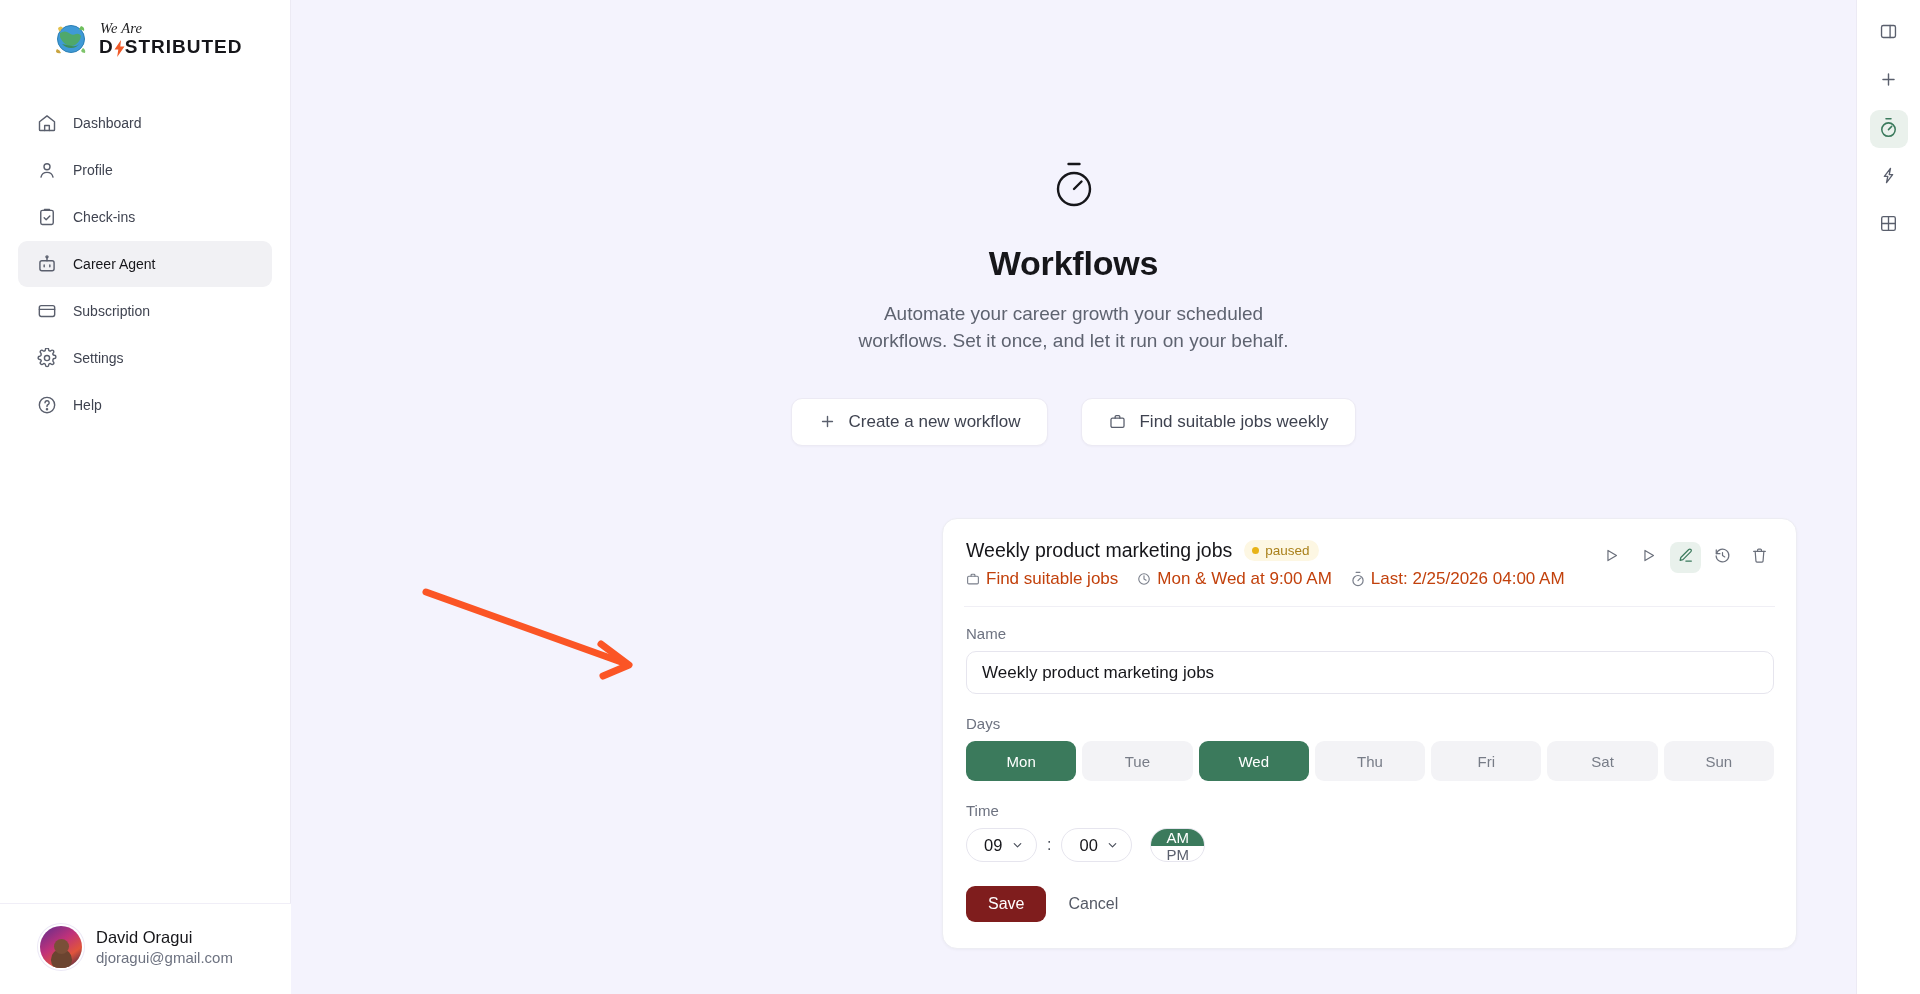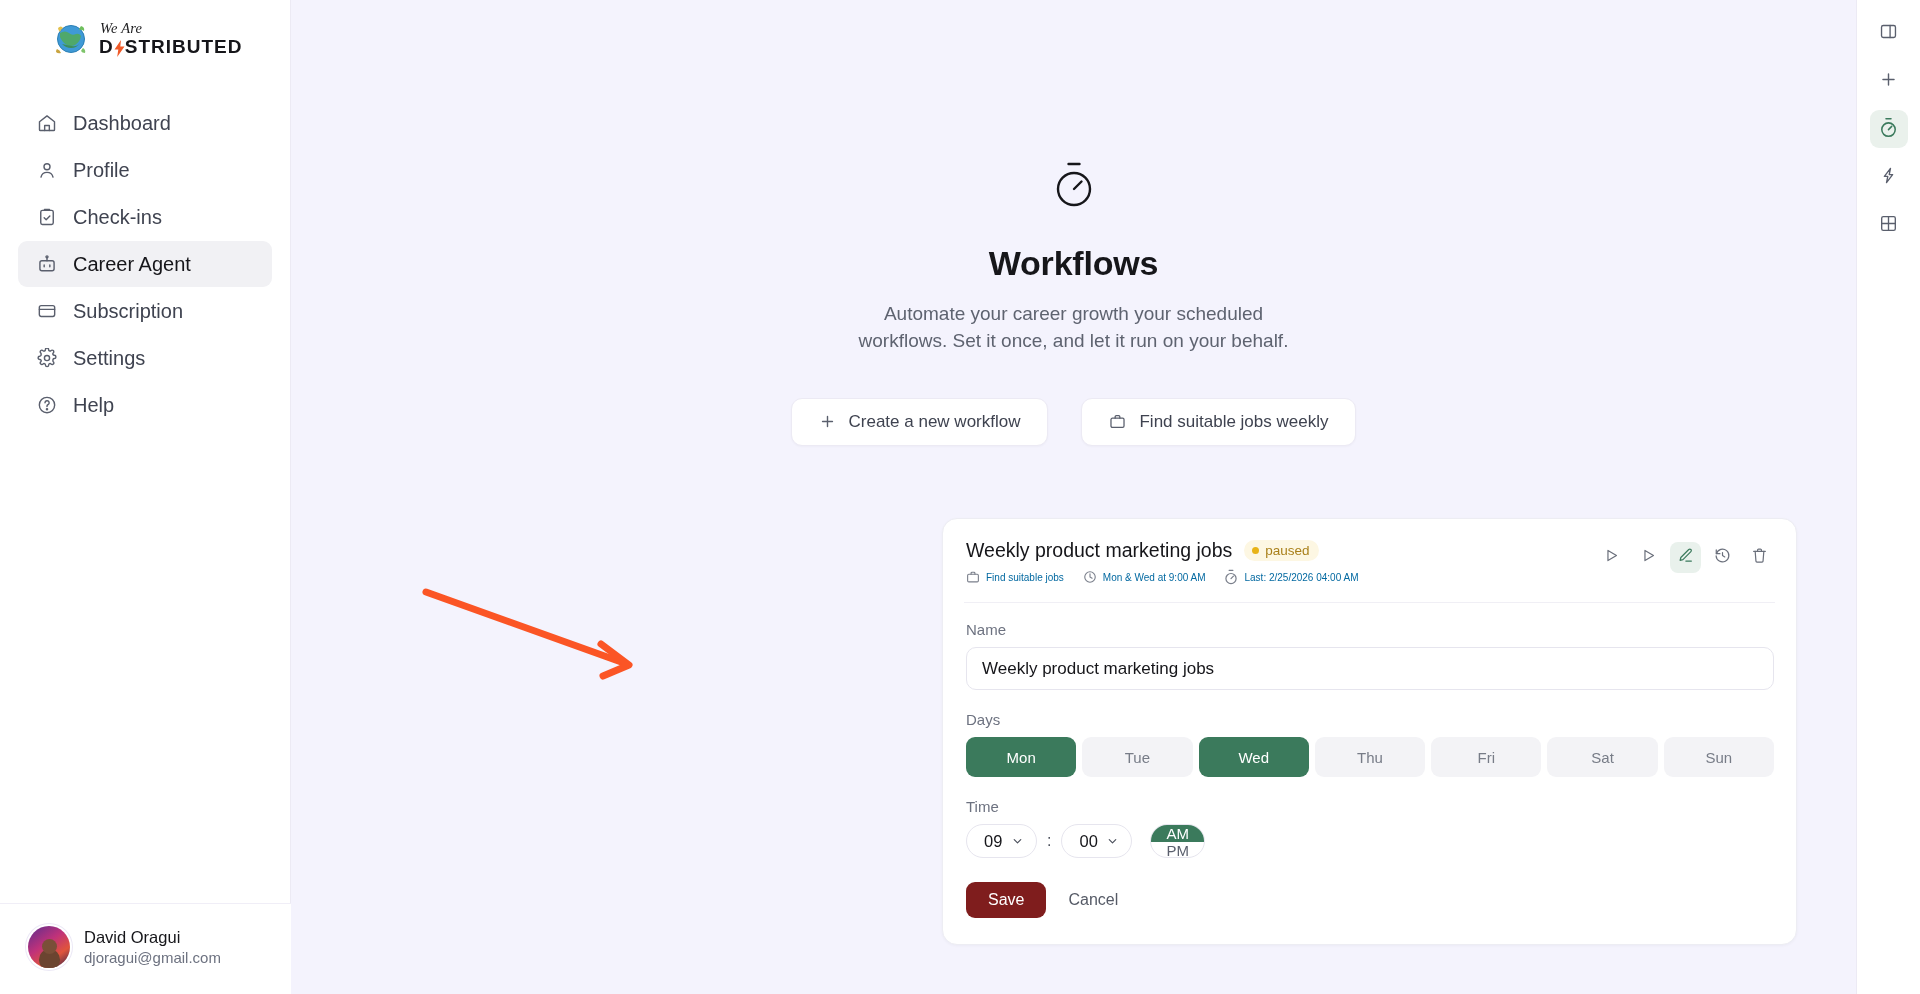--- a/index.html
+++ b/index.html
@@ -32,30 +32,30 @@
     font-size: 19px; font-weight: bold; color: #16161a;
     letter-spacing: 1.0px; line-height: 1.15; display: flex; align-items: center;
   }
   .bolt-letter { display: inline-flex; align-items: center; margin: 0 0px; position: relative; top: 1px; }
 
   .nav { margin-top: 42px; padding: 0 18px; display: flex; flex-direction: column; gap: 1px; }
   .nav-item {
     display: flex; align-items: center; gap: 16px;
     height: 46px; padding: 0 18px;
     border-radius: 9px;
-    color: #3f4350; font-size: 20px;
+    color: #3f4350; font-size: 14px;
     cursor: pointer;
   }
   .nav-item.active { background: #f1f1f4; color: #16161a; }
   .nav-ico { width: 21px; height: 21px; flex: 0 0 21px; display: flex; align-items: center; justify-content: center; color: #5a5f6d; }
   .nav-ico svg { display: block; }
 
   .user-box {
     position: absolute; left: 0; bottom: 0; width: 291px;
-    padding: 22px 24px 26px 28px;
+    padding: 22px 24px 26px 40px;
     display: flex; align-items: center; gap: 14px;
     border-top: 1px solid #f0eef7;
     background: #fff;
     cursor: pointer;
   }
   .avatar {
     width: 42px; height: 42px; border-radius: 50%; flex: 0 0 42px;
     background: linear-gradient(145deg,#5b2d8e 0%,#c0327a 42%,#e0543b 70%,#2a1e4a 100%);
     position: relative; overflow: hidden;
     box-shadow: 0 0 0 2px #fff, 0 0 0 3px #ece9f6;
@@ -114,21 +114,21 @@
   .ch-left { display: flex; flex-direction: column; gap: 7px; padding-left: 2px; }
   .ch-title-row { display: flex; align-items: center; gap: 12px; }
   .ch-title { font-size: 19.5px; color: #16161a; }
   .badge {
     display: inline-flex; align-items: center; gap: 6px;
     background: #fdf7e3; color: #a9801b;
     border-radius: 999px; padding: 3px 9px 3px 8px;
     font-size: 13.5px;
   }
   .badge .dot { width: 7px; height: 7px; border-radius: 50%; background: #e8b317; }
-  .ch-meta { display: flex; align-items: center; gap: 19px; font-size: 10px; color: #0369a1; }
+  .ch-meta { display: flex; align-items: center; gap: 19px; font-size: 17px; color: #c2410c; }
   .ch-meta span.mi { display: inline-flex; align-items: center; gap: 6px; }
   .ch-meta .mico { display: flex; color: #7a7f8b; }
   .ch-actions { display: flex; align-items: center; gap: 6px; padding-top: 3px; }
   .ico-btn {
     width: 31px; height: 31px; border-radius: 8px;
     display: flex; align-items: center; justify-content: center;
     color: #6a6f7b; cursor: pointer; background: transparent;
   }
   .ico-btn.active { background: #e9f1ec; color: #3b7a5c; }
 

